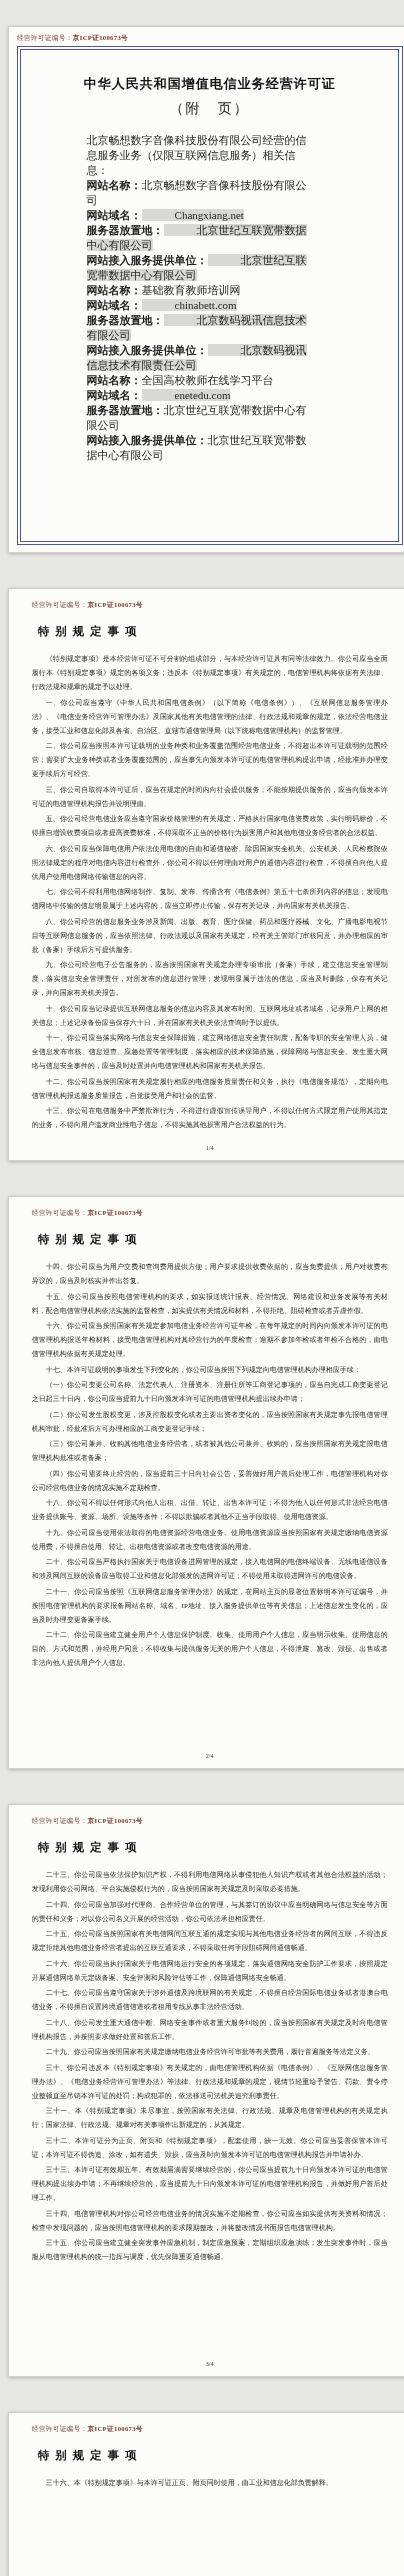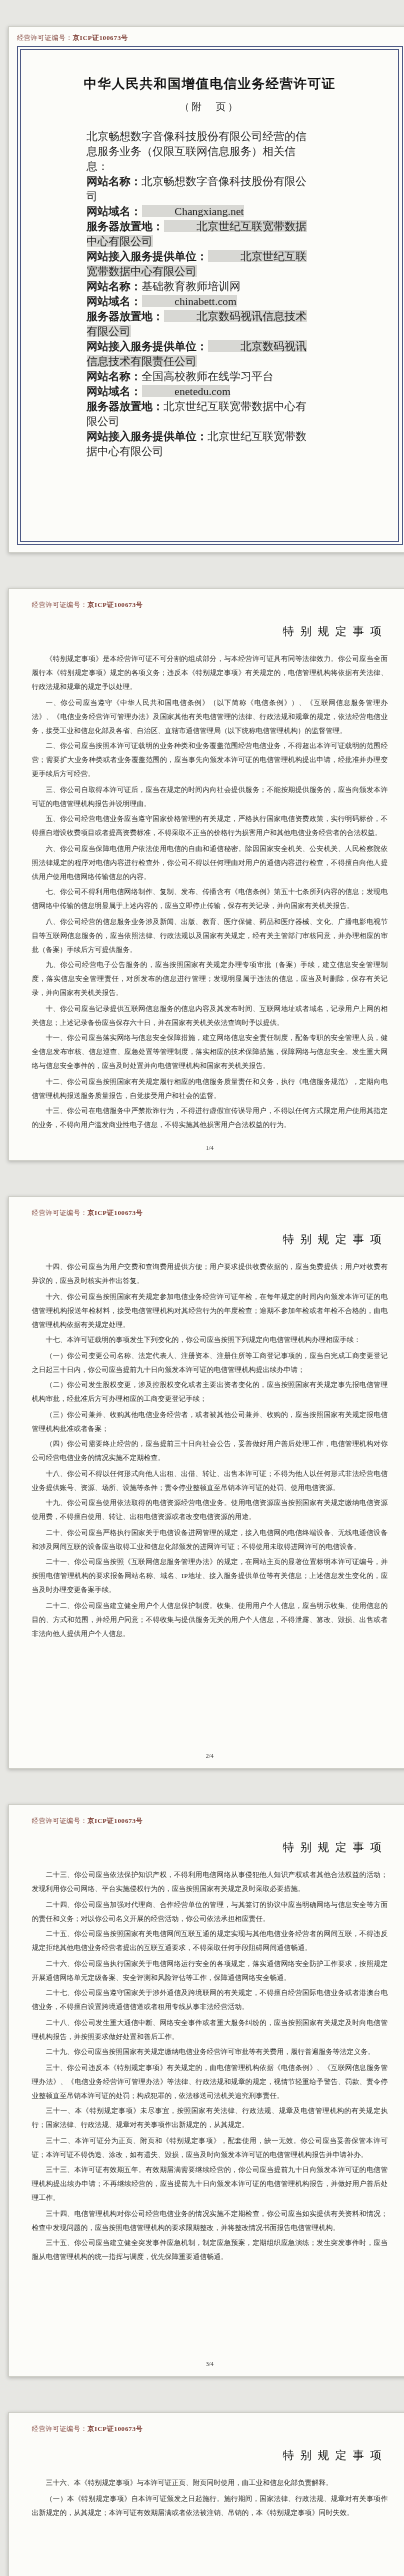--- a/index.html
+++ b/index.html
@@ -30,36 +30,36 @@
   .cert-frame-inner {
     height:100%;
     border:0.5px solid #4e5a85;
     padding:18.5px 20.6px;
   }
   .cert-title {
     text-align:center; font-size:13px; font-weight:bold;
     letter-spacing:1px; color:#141414; margin-top:7.2px;
   }
   .cert-subtitle {
-    text-align:center; font-size:10px; letter-spacing:2.1px;
+    text-align:center; font-size:14px; letter-spacing:2.1px;
     margin-top:6.2px; color:#1c1c1c;
   }
   .cert-textblock {
     margin:15.5px 0 0 45px; width:223px;
     font-size:11px; line-height:15px; color:#232323;
   }
   .cert-intro { margin-bottom:0; }
   .cert-entry {}
   .entry-label { color:#232323;font-weight:bold; }
   .entry-value.highlight { background:#d8d8d4;padding-left:33px; }
   
   .prov-page { height:573px; padding:11.3px 23px 24px; }
   .prov-page.last { height:465px; }
   .prov-title {
-    text-align:right; font-size:11.3px; font-weight:normal;
+    text-align:left; font-size:11.3px; font-weight:bold;
     letter-spacing:6.2px; color:#111;
     margin:14.4px 0 13.4px;
     text-indent:6.2px; 
   }
   .prov-body {}
   .prov-para {
     font-size:7px; line-height:2.0;
     text-align:justify; text-indent:2em;
     color:#2a2a28; margin-bottom:1.5px;
   }
@@ -177,34 +177,35 @@
 
   <section class="page prov-page">
     <div class="page-header">
       <span class="hdr-label">经营许可证编号：</span><span class="hdr-num">京ICP证100673号</span>
     </div>
     <h2 class="prov-title">特别规定事项</h2>
     <div class="prov-body">
 
         <p class="prov-para">十四、你公司应当为用户交费和查询费用提供方便；用户要求提供收费依据的，应当免费提供；用户对收费有异议的，应当及时核实并作出答复。</p>
 
+        <p class="prov-para">十五、你公司应当按照电信管理机构的要求，如实报送统计报表、经营情况、网络建设和业务发展等有关材料，配合电信管理机构依法实施的监督检查，如实提供有关情况和材料，不得拒绝、阻碍检查或者弄虚作假。</p>
 
         <p class="prov-para">十六、你公司应当按照国家有关规定参加电信业务经营许可证年检，在每年规定的时间内向颁发本许可证的电信管理机构报送年检材料，接受电信管理机构对其经营行为的年度检查；逾期不参加年检或者年检不合格的，由电信管理机构依据有关规定处理。</p>
 
         <p class="prov-para">十七、本许可证载明的事项发生下列变化的，你公司应当按照下列规定向电信管理机构办理相应手续：</p>
 
         <p class="prov-para">（一）你公司变更公司名称、法定代表人、注册资本、注册住所等工商登记事项的，应当自完成工商变更登记之日起三十日内，你公司应当提前九十日向颁发本许可证的电信管理机构提出续办申请；</p>
 
         <p class="prov-para">（二）你公司发生股权变更，涉及控股权变化或者主要出资者变化的，应当按照国家有关规定事先报电信管理机构审批，经批准后方可办理相应的工商变更登记手续；</p>
 
         <p class="prov-para">（三）你公司兼并、收购其他电信业务经营者，或者被其他公司兼并、收购的，应当按照国家有关规定报电信管理机构批准或者备案；</p>
 
         <p class="prov-para">（四）你公司需要终止经营的，应当提前三十日向社会公告，妥善做好用户善后处理工作，电信管理机构对你公司经营电信业务的情况实施不定期检查。</p>
 
-        <p class="prov-para">十八、你公司不得以任何形式向他人出租、出借、转让、出售本许可证；不得为他人以任何形式非法经营电信业务提供账号、资源、场所、设施等条件；责令停业整顿直至吊销本许可证的处罚、使用电信资源。</p>
+        <p class="prov-para">十八、你公司不得以任何形式向他人出租、出借、转让、出售本许可证；不得为他人以任何形式非法经营电信业务提供账号、资源、场所、设施等条件；不得以欺骗或者其他不正当手段取得、使用电信资源。</p>
 
         <p class="prov-para">十九、你公司应当使用依法取得的电信资源经营电信业务。使用电信资源应当按照国家有关规定缴纳电信资源使用费，不得擅自使用、转让、出租电信资源或者改变电信资源的用途。</p>
 
         <p class="prov-para">二十、你公司应当严格执行国家关于电信设备进网管理的规定，接入电信网的电信终端设备、无线电通信设备和涉及网间互联的设备应当取得工业和信息化部颁发的进网许可证；不得使用未取得进网许可的电信设备。</p>
 
         <p class="prov-para">二十一、你公司应当按照《互联网信息服务管理办法》的规定，在网站主页的显著位置标明本许可证编号，并按照电信管理机构的要求报备网站名称、域名、IP地址、接入服务提供单位等有关信息；上述信息发生变化的，应当及时办理变更备案手续。</p>
 
         <p class="prov-para">二十二、你公司应当建立健全用户个人信息保护制度。收集、使用用户个人信息，应当明示收集、使用信息的目的、方式和范围，并经用户同意；不得收集与提供服务无关的用户个人信息，不得泄露、篡改、毁损、出售或者非法向他人提供用户个人信息。</p>
       </div>
     <div class="page-number">2/4</div>
@@ -248,19 +249,18 @@
 
   <section class="page prov-page last">
     <div class="page-header">
       <span class="hdr-label">经营许可证编号：</span><span class="hdr-num">京ICP证100673号</span>
     </div>
     <h2 class="prov-title">特别规定事项</h2>
     <div class="prov-body">
 
         <p class="prov-para">三十六、本《特别规定事项》与本许可证正页、附页同时使用，由工业和信息化部负责解释。</p>
 
-        <p class="prov-para">（一）本《特别规定事项》自本许可证颁发之日起施行。施行期间，国家法律、行政法规、规章对有关事项作出新规定的，从其规定；本许可证有效期届满或者依法被注销、吊销的，本《特别规定事项》同时失效。</p>
       </div>
 
   </section>
 
 </div>
 
 
 </body></html>

